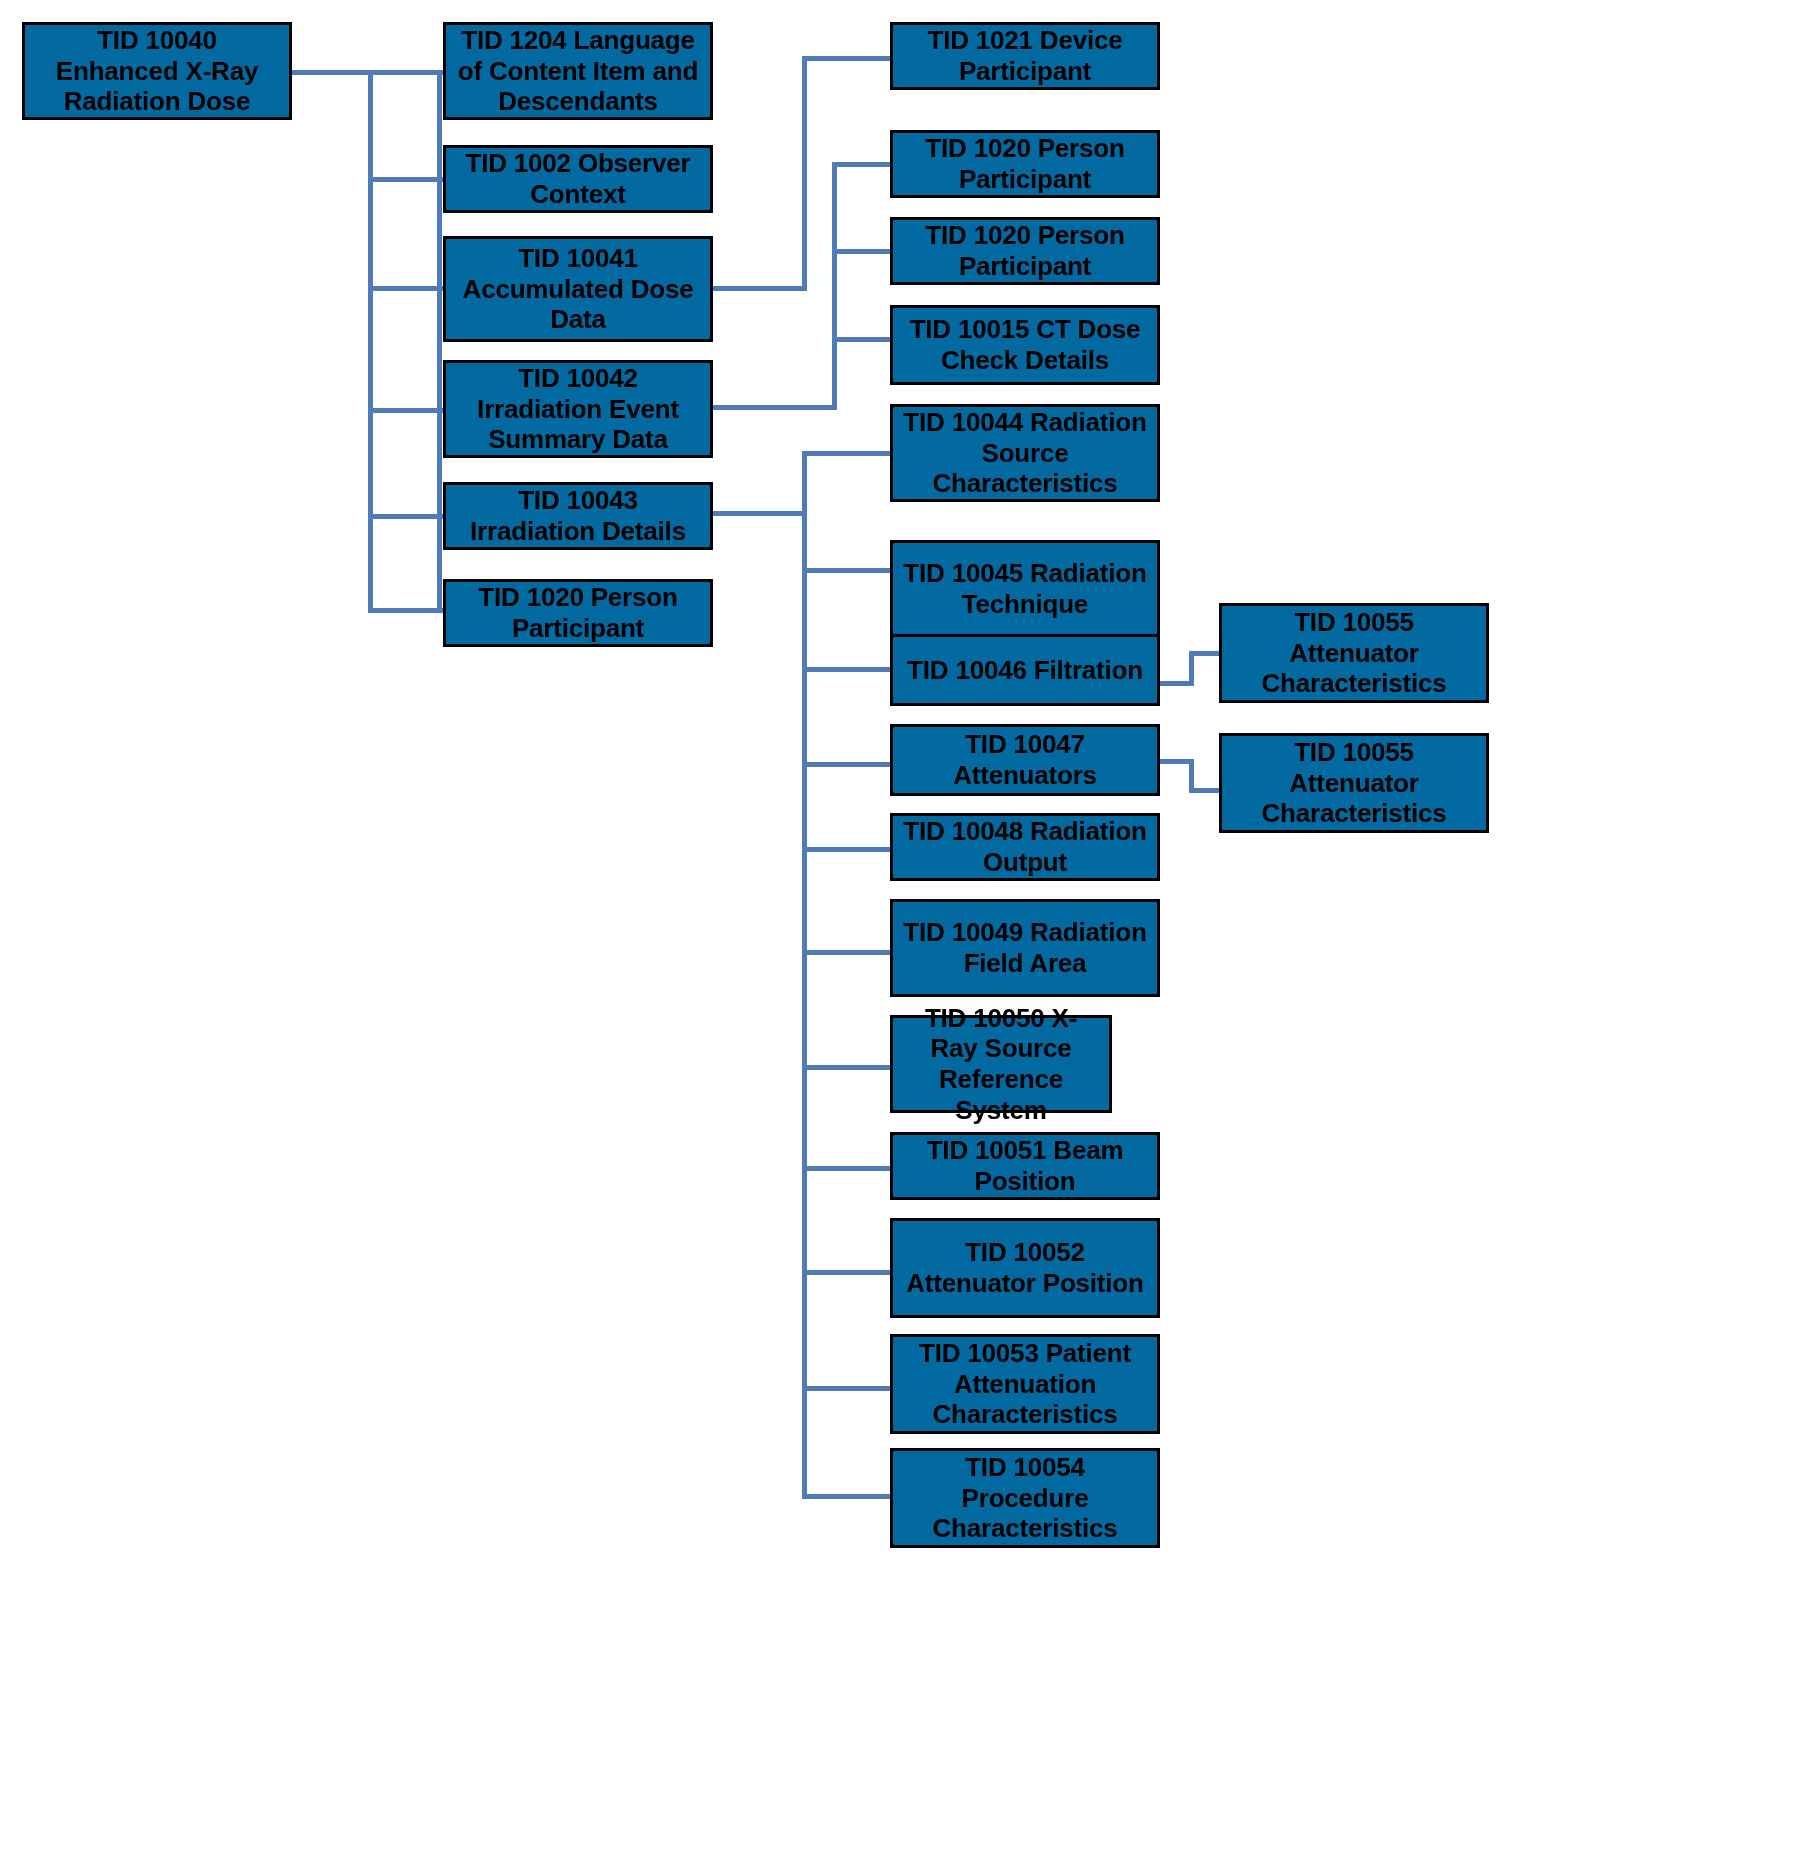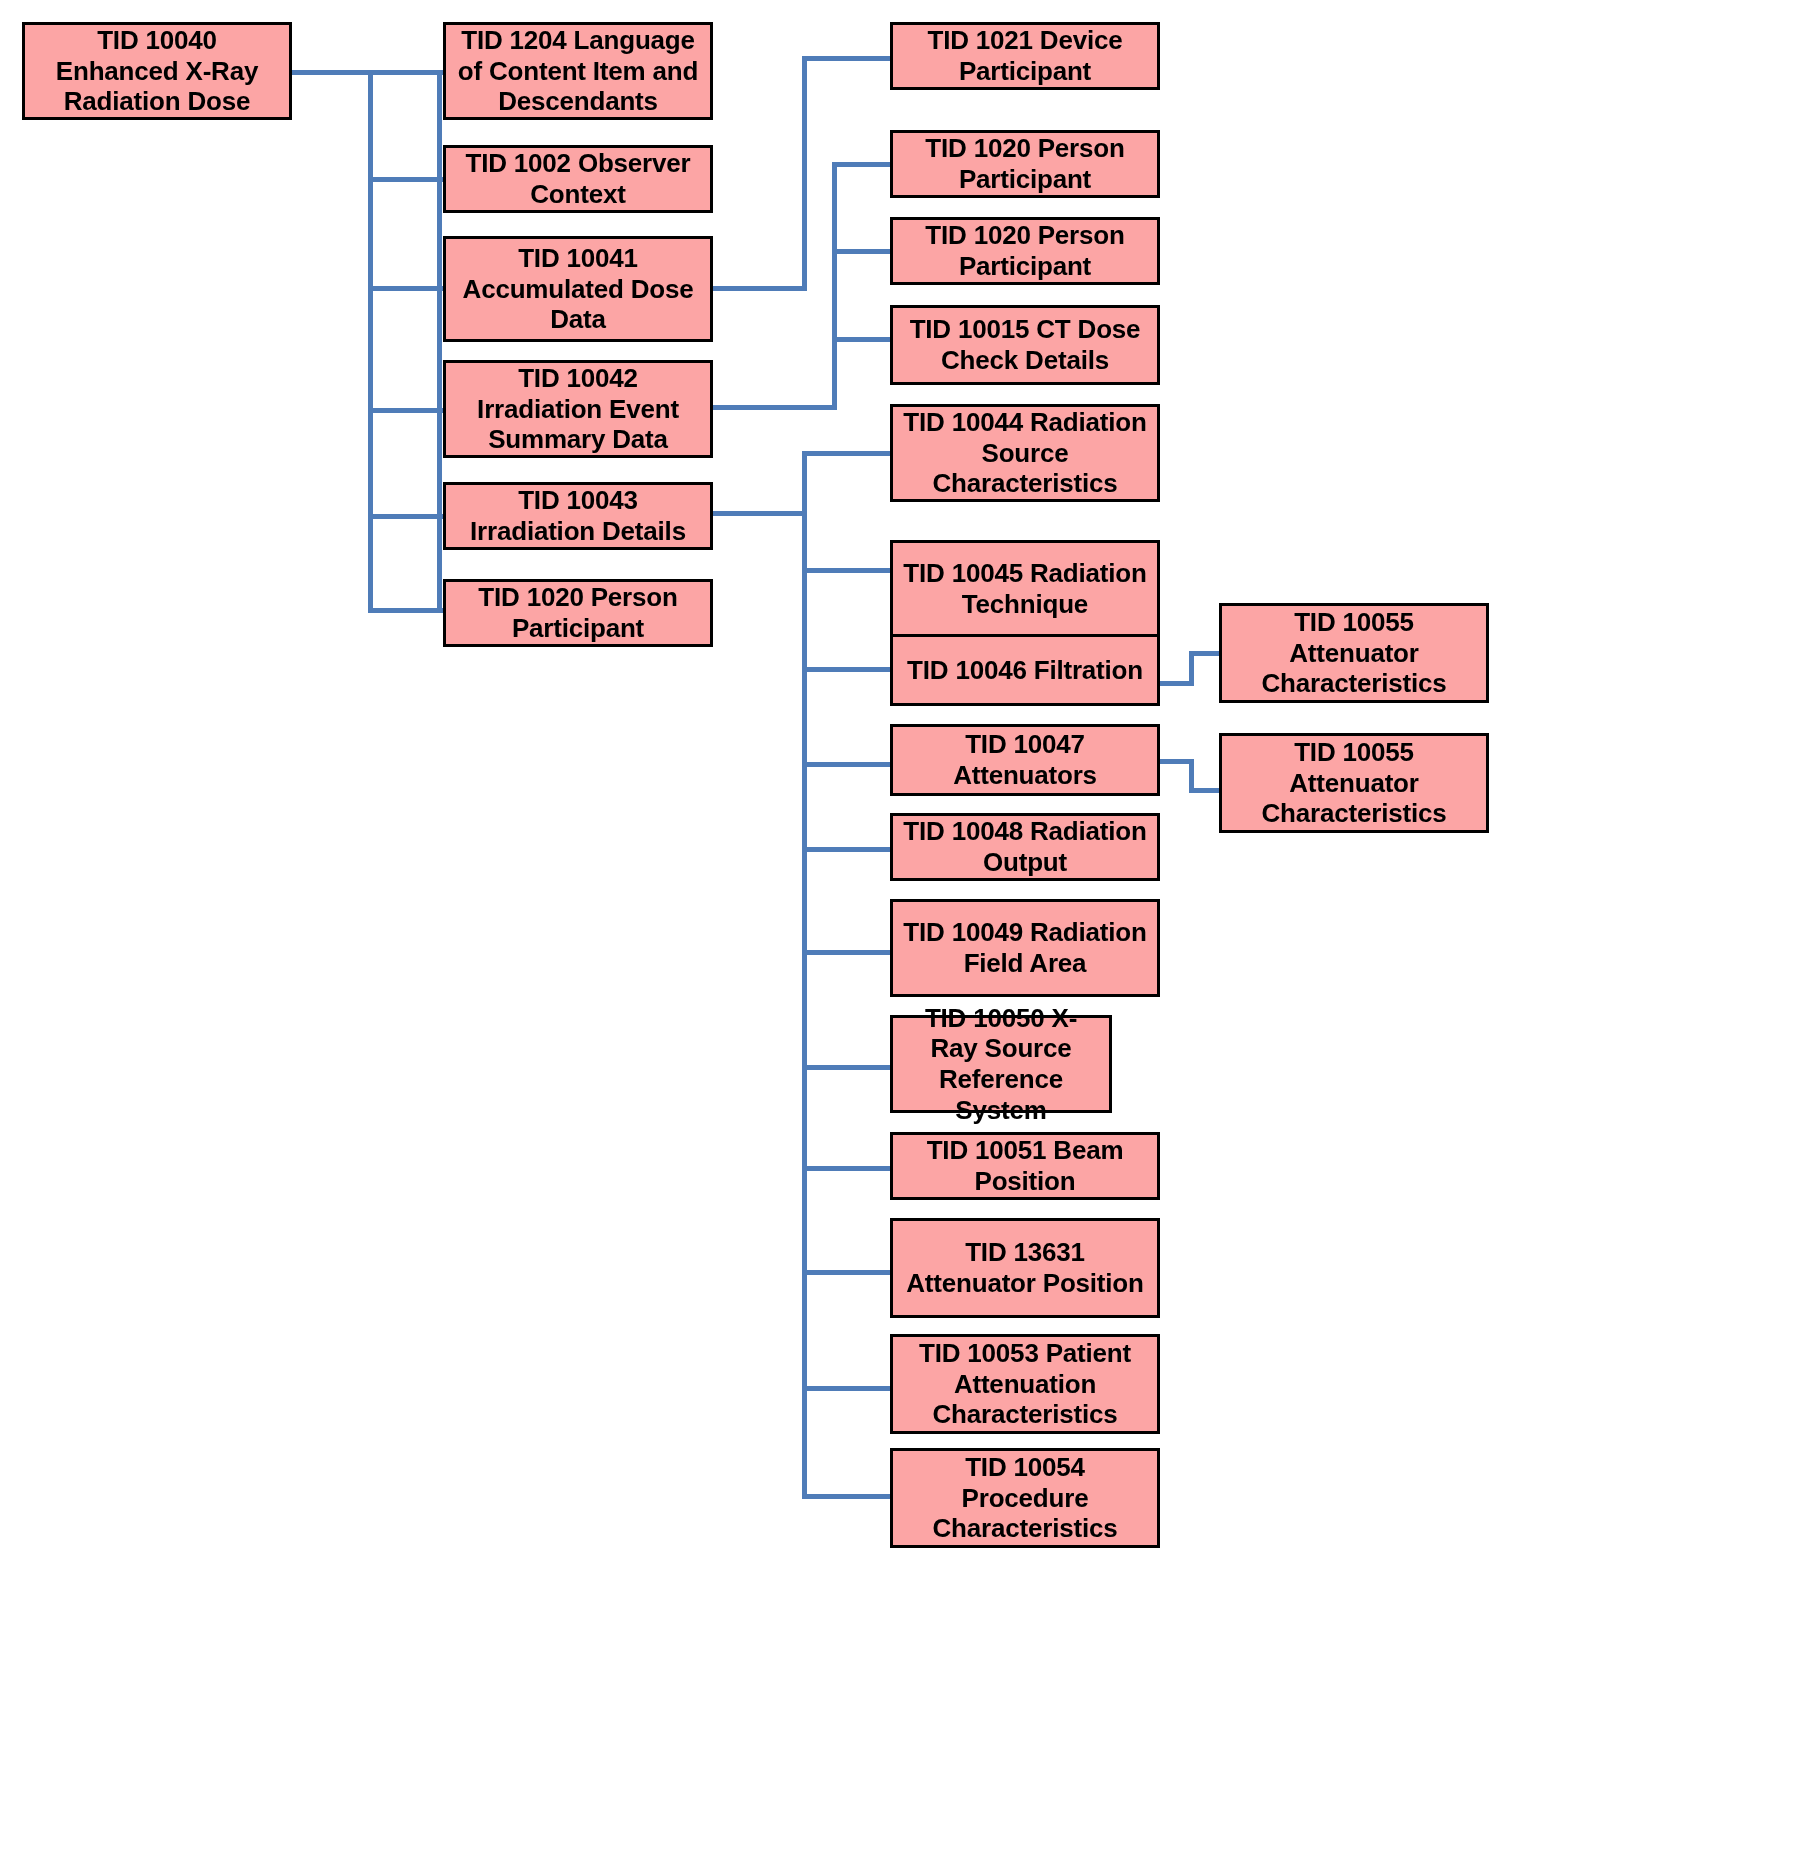--- a/index.html
+++ b/index.html
@@ -12,21 +12,21 @@
     width: 1814px;
     height: 1874px;
     background: #ffffff;
     font-family: "Liberation Sans", sans-serif;
     overflow: hidden;
   }
   .node {
     position: absolute;
     box-sizing: border-box;
     border: 3px solid #000000;
-    background: #fca5a5;
+    background: #0369a1;
     display: flex;
     align-items: center;
     justify-content: center;
     text-align: center;
     z-index: 3;
   }
   .node .label {
     font-weight: bold;
     font-size: 26px;
     line-height: 1.18;
@@ -159,21 +159,21 @@
 
   <div class="node" style="left:890px; top:1015px; width:222px; height:98px;">
     <span class="label">TID 10050 X-Ray Source Reference System</span>
   </div>
 
   <div class="node" style="left:890px; top:1132px; width:270px; height:68px;">
     <span class="label">TID 10051 Beam Position</span>
   </div>
 
   <div class="node" style="left:890px; top:1218px; width:270px; height:100px;">
-    <span class="label">TID 13631 Attenuator Position</span>
+    <span class="label">TID 10052 Attenuator Position</span>
   </div>
 
   <div class="node" style="left:890px; top:1334px; width:270px; height:100px;">
     <span class="label">TID 10053 Patient Attenuation Characteristics</span>
   </div>
 
   <div class="node" style="left:890px; top:1448px; width:270px; height:100px;">
     <span class="label">TID 10054 Procedure Characteristics</span>
   </div>
 

